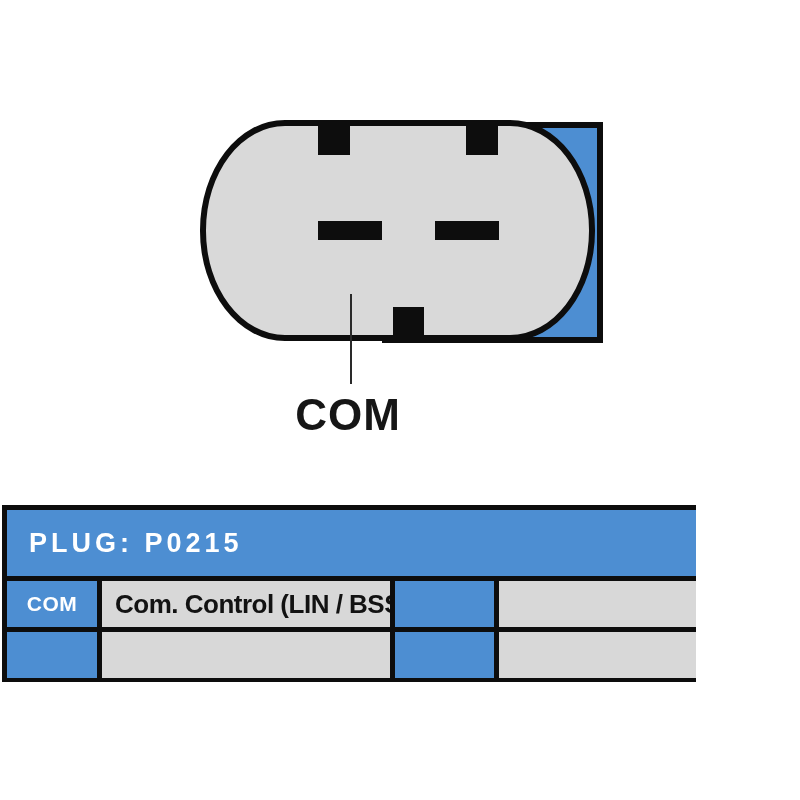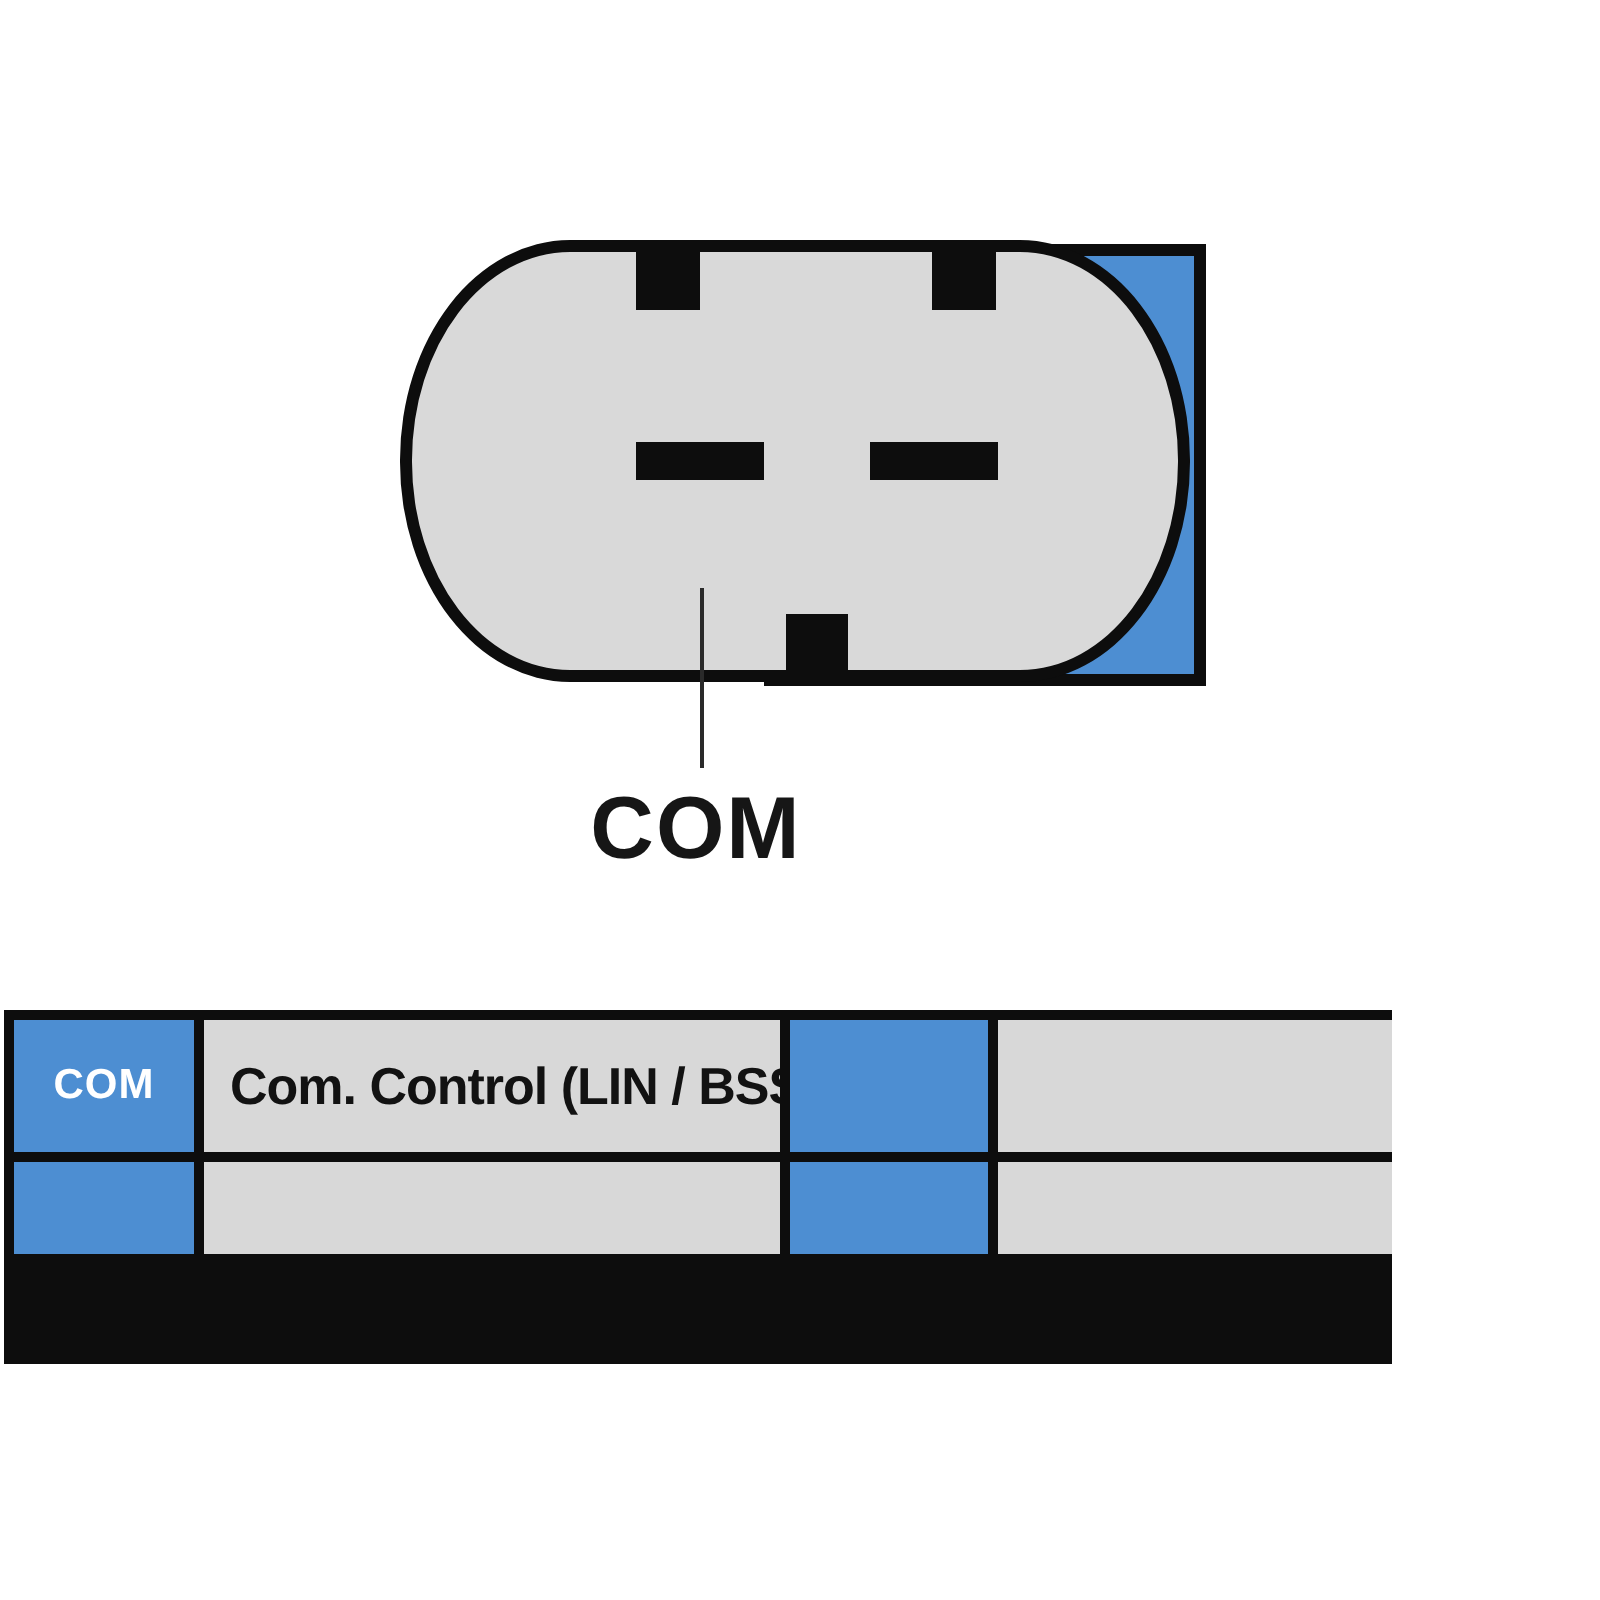--- a/index.html
+++ b/index.html
@@ -71,20 +71,21 @@
   <div class="pin pin-top-left"></div>
   <div class="pin pin-top-right"></div>
   <div class="pin slot-mid-left"></div>
   <div class="pin slot-mid-right"></div>
   <div class="pin pin-bottom"></div>
   <div class="pointer-line"></div>
   <div class="com-label">COM</div>
 
   <div class="plug-table">
 
+    <div class="cell table-header">PLUG: P0215</div>
 
     <div class="cell blue pin-cell">COM</div>
     <div class="cell gray desc-cell">Com. Control (LIN / BSS)</div>
     <div class="cell blue pin-cell"></div>
     <div class="cell gray desc-cell"></div>
 
     <div class="cell blue pin-cell"></div>
     <div class="cell gray desc-cell"></div>
     <div class="cell blue pin-cell"></div>
     <div class="cell gray desc-cell"></div>

